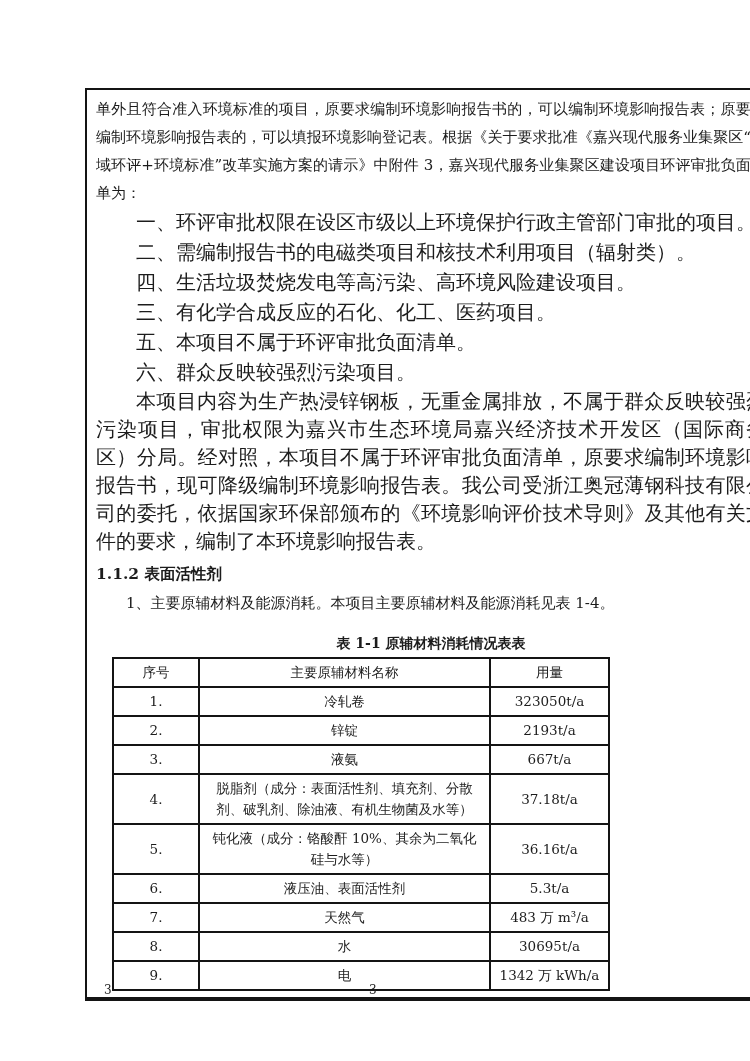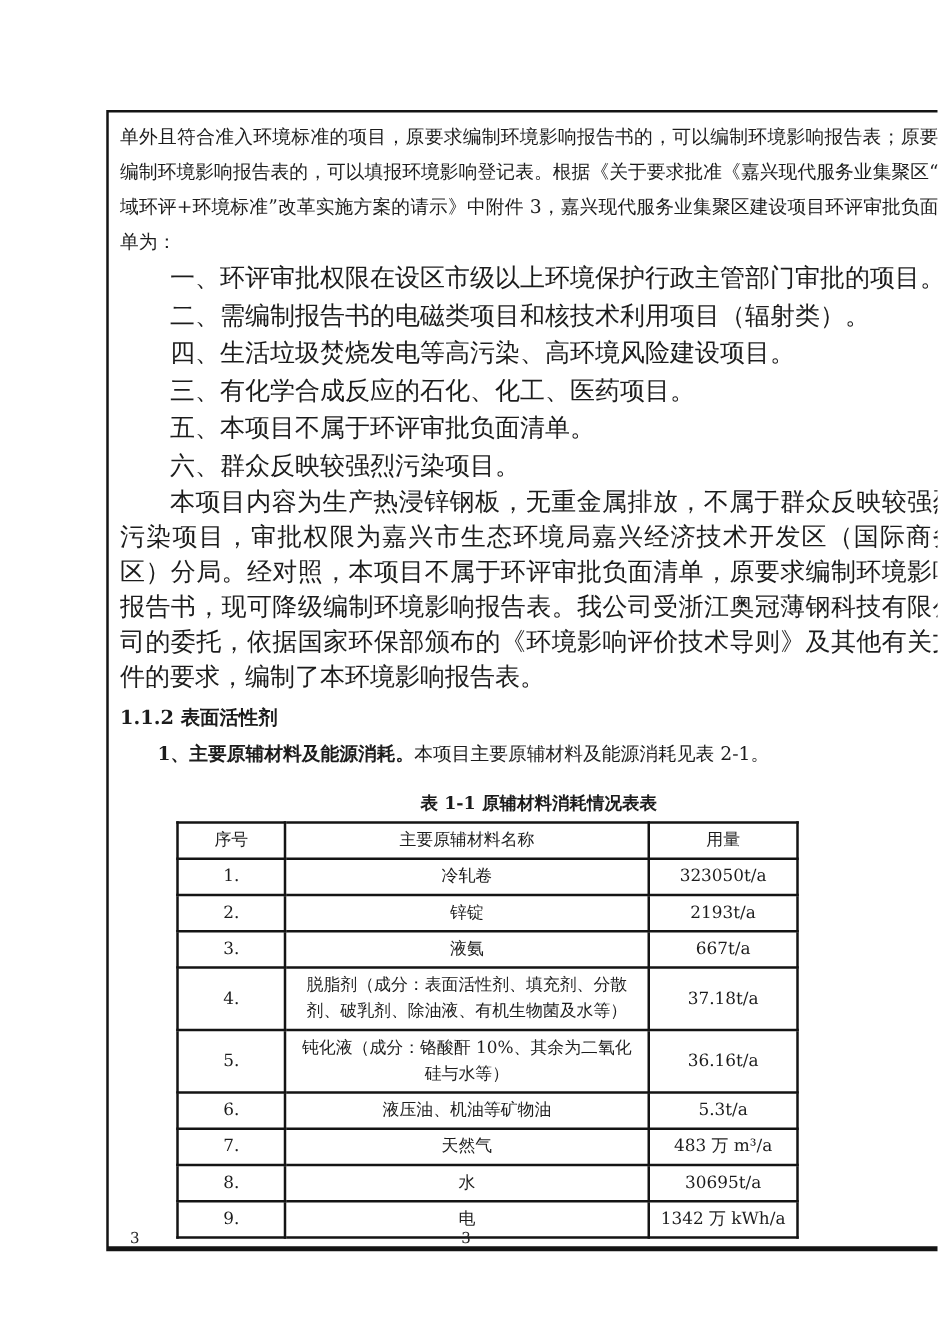--- a/index.html
+++ b/index.html
@@ -45,31 +45,31 @@
     font-weight: bold;
     line-height: 26px;
   }
   .subsection-line {
     font-size: 15px;
     line-height: 28px;
     text-indent: 2em;
     margin-top: 2px;
     text-align: justify;
   }
-  .subsection-line .lead { font-weight: bold; }
+  .subsection-line .lead { font-weight: normal; }
   .table-caption {
     text-align: center;
     font-weight: bold;
     font-size: 14px;
     margin: 16px 0 4px 0;
     line-height: 20px;
   }
   table.materials {
     border-collapse: collapse;
-    margin-left: 45px;
+    margin-left: 16px;
     width: 496px;
     table-layout: fixed;
   }
   table.materials th,
   table.materials td {
     border: 2px solid #141414;
     font-size: 13.5px;
     line-height: 21px;
     text-align: center;
     vertical-align: middle;
@@ -101,21 +101,21 @@
     <li class="list-item">四、生活垃圾焚烧发电等高污染、高环境风险建设项目。</li>
     <li class="list-item">三、有化学合成反应的石化、化工、医药项目。</li>
     <li class="list-item">五、本项目不属于环评审批负面清单。</li>
     <li class="list-item">六、群众反映较强烈污染项目。</li>
   </ul>
 
   <p class="p-conclusion">本项目内容为生产热浸锌钢板，无重金属排放，不属于群众反映较强烈污染项目，审批权限为嘉兴市生态环境局嘉兴经济技术开发区（国际商务区）分局。经对照，本项目不属于环评审批负面清单，原要求编制环境影响报告书，现可降级编制环境影响报告表。我公司受浙江奥冠薄钢科技有限公司的委托，依据国家环保部颁布的《环境影响评价技术导则》及其他有关文件的要求，编制了本环境影响报告表。</p>
 
   <h3 class="section-heading">1.1.2 表面活性剂</h3>
 
-  <p class="subsection-line"><span class="lead">1、主要原辅材料及能源消耗。</span><span>本项目主要原辅材料及能源消耗见表 2-1。</span></p>
+  <p class="subsection-line"><span class="lead">1、主要原辅材料及能源消耗。</span><span>本项目主要原辅材料及能源消耗见表 1-4。</span></p>
 
   <div class="table-caption">表 1-1  原辅材料消耗情况表表</div>
 
   <table class="materials">
     <colgroup>
       <col class="col-no">
         <col class="col-name">
         <col class="col-amt">
     </colgroup>
     <thead>
@@ -146,21 +146,21 @@
         <td>脱脂剂（成分：表面活性剂、填充剂、分散剂、破乳剂、除油液、有机生物菌及水等）</td>
         <td>37.18t/a</td>
       </tr>
       <tr>
         <td>5.</td>
         <td>钝化液（成分：铬酸酐 10%、其余为二氧化硅与水等）</td>
         <td>36.16t/a</td>
       </tr>
       <tr>
         <td>6.</td>
-        <td>液压油、机油等矿物油</td>
+        <td>液压油、表面活性剂</td>
         <td>5.3t/a</td>
       </tr>
       <tr>
         <td>7.</td>
         <td>天然气</td>
         <td>483 万 m³/a</td>
       </tr>
       <tr>
         <td>8.</td>
         <td>水</td>

